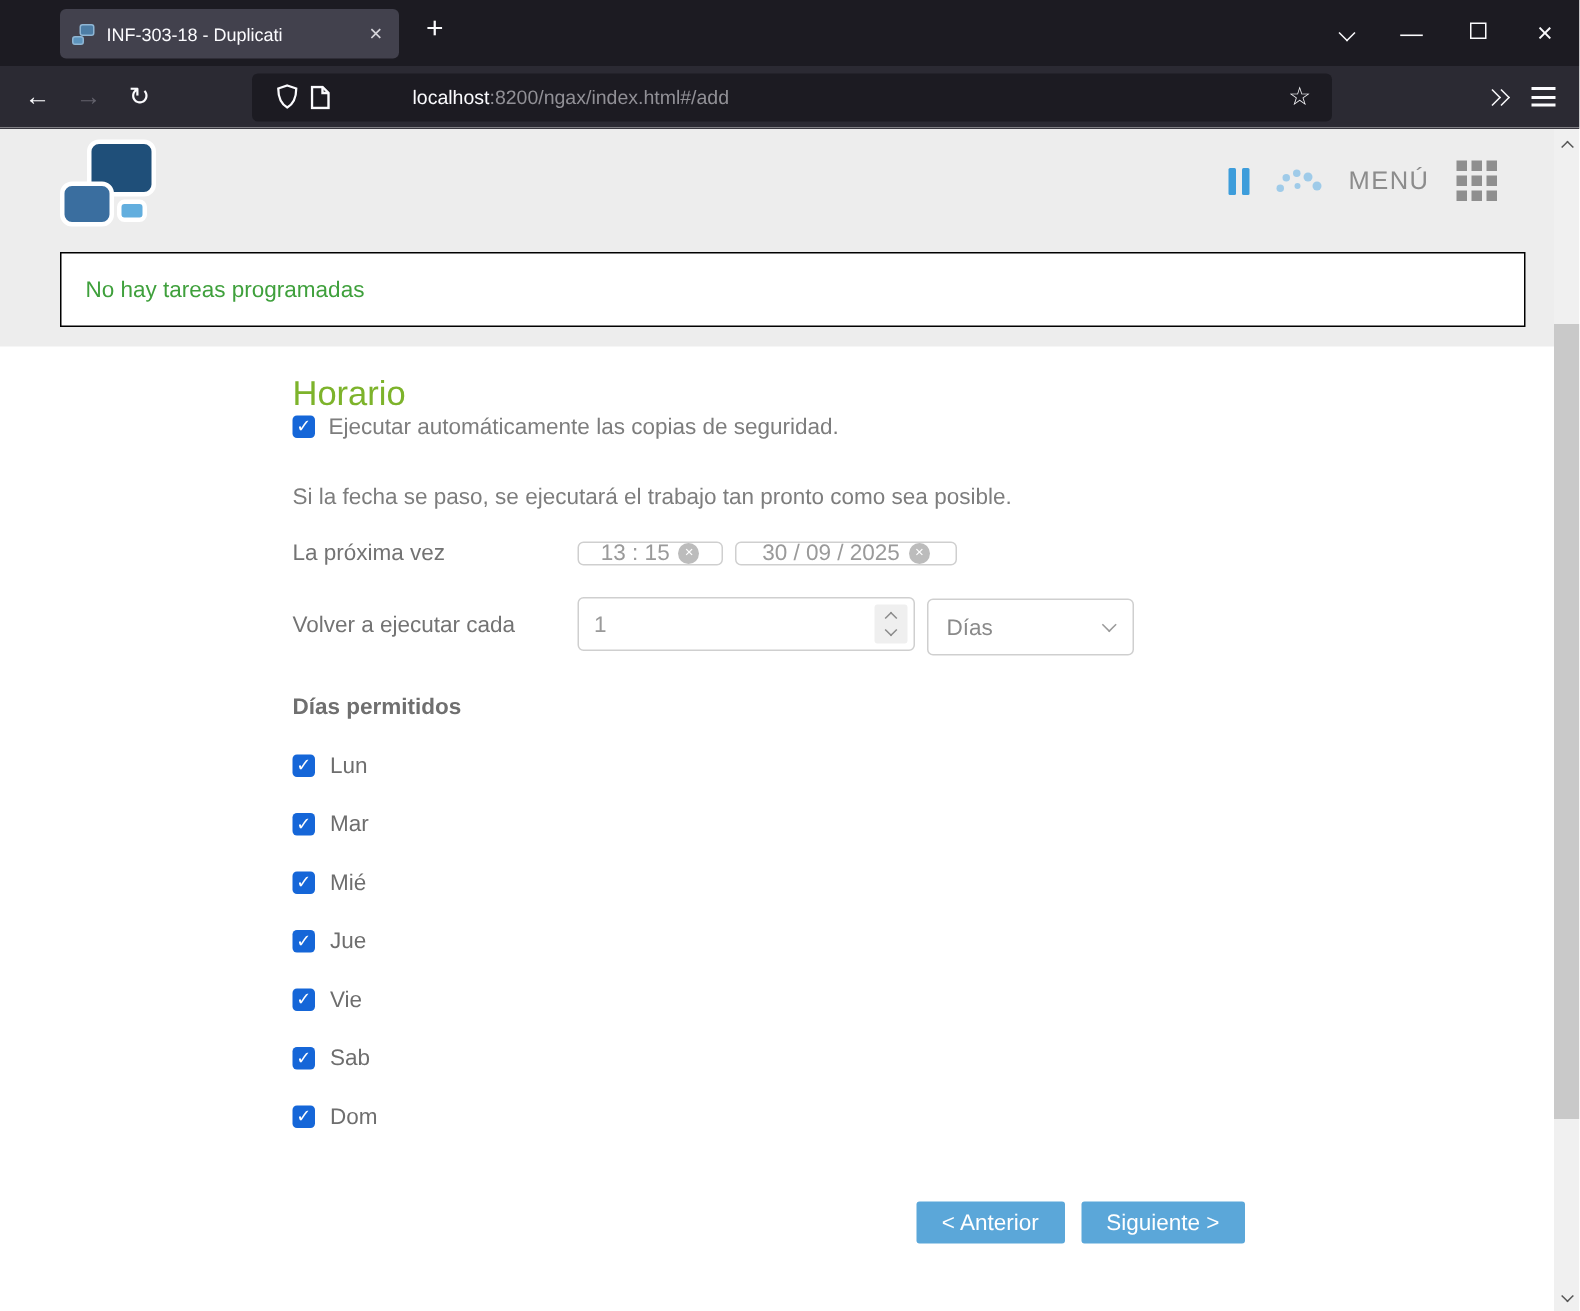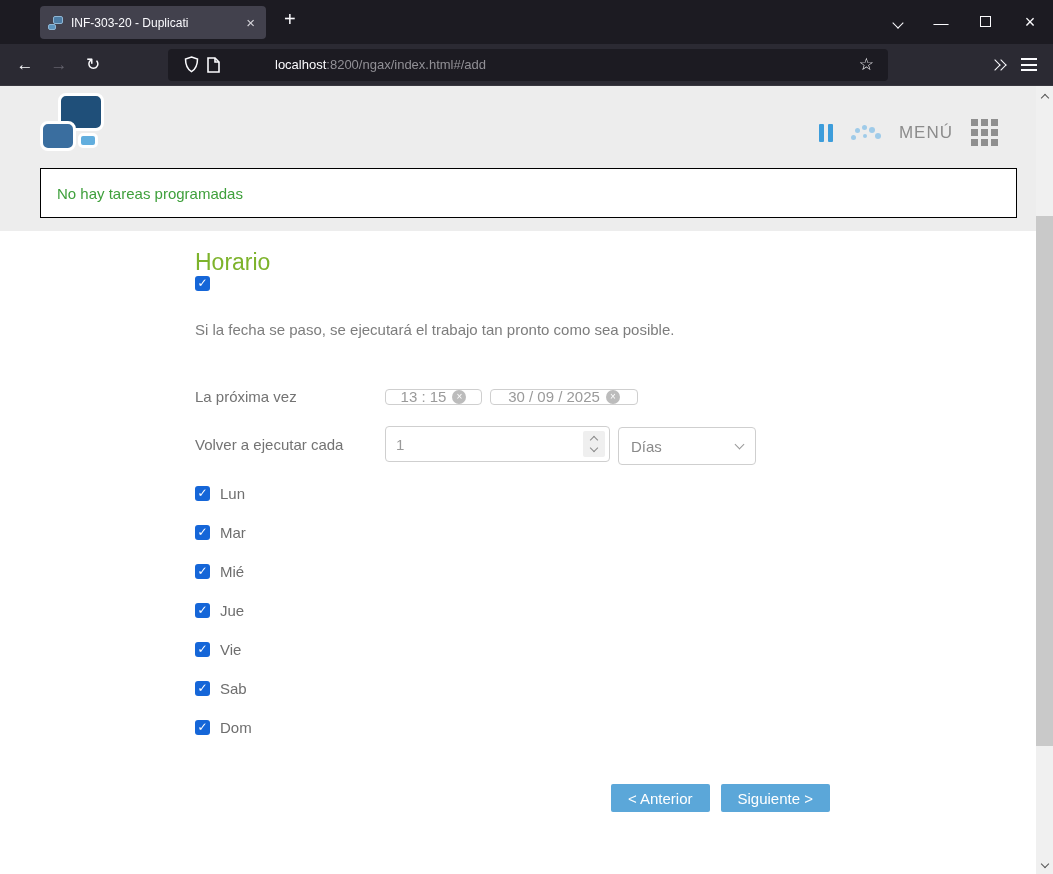--- a/index.html
+++ b/index.html
@@ -44,41 +44,41 @@
 
   .app-header { background:#ededed; padding:5px 0 13px; }
   .brand-row { position:relative; height:64px; margin:0 20px 0 40px; }
   .logo { position:absolute; left:0; top:2px; width:66px; height:58px; }
   .logo .sq-mid { position:absolute; left:0; bottom:0; width:36px; height:30px; background:#3a6e9f; border:3.5px solid #fff; border-radius:8px; z-index:2; }
   .logo .sq-dark { position:absolute; right:2px; top:0; width:46px; height:38px; background:#1f4f79; border:3.5px solid #fff; border-radius:8px; z-index:1; }
   .logo .sq-light { position:absolute; left:38px; bottom:3px; width:20px; height:15px; background:#62aede; border:3px solid #fff; border-radius:5px; z-index:3; }
   .brand-text { position:absolute; left:100px; top:2px; }
   .brand-title { font-size:29px; font-weight:bold; color:#57a3d6; line-height:1.1; }
   .brand-sub { font-size:13px; font-weight:bold; color:#9b9b9b; }
-  .header-icons { position:absolute; right:18px; top:16px; display:flex; align-items:center; gap:18px;margin-top:12px; }
+  .header-icons { position:absolute; right:18px; top:16px; display:flex; align-items:center; gap:18px; }
   .pause-icon { display:flex; gap:4px; }
   .pause-icon i { display:block; width:5px; height:18px; background:#3d9ddb; border-radius:1px; }
   .throbber-icon { position:relative; width:30px; height:20px; }
   .throbber-icon i { position:absolute; border-radius:50%; background:#9fcbe9; }
   .menu-label { font-size:17px; color:#8c8c8c; letter-spacing:1px; }
   .grid-icon { display:grid; grid-template-columns:repeat(3,7px); grid-template-rows:repeat(3,7px); gap:3px; }
   .grid-icon i { background:#8f8f8f; }
 
   .notification { margin:13px 19px 0 40px; background:#fff; border:1px solid #000000; min-height:50px;
                   display:flex; align-items:center; padding:0 16px; font-size:15px; color:#3fa03c; }
 
   .main { padding:18px 0 0 195px; width:840px; }
   .section-title { font-size:23px; font-weight:300; color:#7db32b; }
   .row { display:flex; align-items:center; }
   .cb { width:15px; height:15px; background:#1566d8; border-radius:3px; color:#fff; font-size:12px; line-height:15px;
         text-align:center; font-weight:bold; flex:none; }
   .auto-row { margin-bottom:30px; }
   .auto-row .cb { margin-right:9px; }
   .gray-text { font-size:15px; color:#7d7d7d; }
-  .note { margin-bottom:50px; }
+  .note { margin-bottom:20px; }
   .field-row { margin-bottom:20px; }
   .field-label { display:inline-block; width:190px; font-size:15px; color:#737373; flex:none; }
   .pill { border:1px solid #cfcfcf; border-radius:4px; background:#fff; height:16px; display:inline-flex;
           align-items:center; justify-content:center; gap:6px; font-size:15px; color:#9a9a9a; }
   .time-box { width:97px; margin-right:8px; }
   .date-box { width:148px; }
   .clear-icon { width:14px; height:14px; border-radius:50%; background:#bcbcbc; color:#fff; font-size:10px;
                 line-height:14px; text-align:center; flex:none; }
   .num-wrap { width:225px; height:36px; border:1px solid #cfcfcf; border-radius:4px; display:inline-flex; align-items:center;
               padding-left:10px; margin-right:8px; }
@@ -112,21 +112,21 @@
 </style>
 </head>
 <body>
 
 <div class="titlebar">
   <div class="tab">
     <span class="tab-favicon">
         <i class="f1"></i>
         <i class="f2"></i>
       </span>
-    <span class="tab-title">INF-303-20 - Duplicati</span>
+    <span class="tab-title">INF-303-18 - Duplicati</span>
     <span class="tab-close">×</span>
   </div>
   <span class="newtab-btn">+</span>
   <div class="titlebar-right">
     <span><i class="chev" style="margin-top:-3px;"></i></span>
     <span class="win-btn win-min">—</span>
     <span><i class="win-max"></i></span>
     <span class="win-btn win-close">×</span>
   </div>
 </div>
@@ -201,20 +201,21 @@
       <div class="notification">
         <span>No hay tareas programadas</span>
       </div>
     </div>
 
     <div class="main">
       <div class="section-title">Horario</div>
 
       <div class="row auto-row">
         <span class="cb">✓</span>
+        <span class="gray-text">Ejecutar automáticamente las copias de seguridad.</span>
       </div>
 
       <div class="gray-text note">Si la fecha se paso, se ejecutará el trabajo tan pronto como sea posible.</div>
 
       <div class="row field-row">
         <span class="field-label">La próxima vez</span>
         <span class="pill time-box">
           <span>13 : 15</span>
           <span class="clear-icon">×</span>
         </span>
@@ -232,20 +233,21 @@
             <i class="spin-chev spin-up"></i>
               <i class="spin-chev spin-down"></i>
           </span>
         </span>
         <span class="select-box">
           <span class="val">Días</span>
           <i class="sel-chev"></i>
         </span>
       </div>
 
+      <div class="days-heading">Días permitidos</div>
       <div>
   <div class="day-row">
     <span class="cb">✓</span>
     <span class="day-label">Lun</span>
   </div>
 
   <div class="day-row">
     <span class="cb">✓</span>
     <span class="day-label">Mar</span>
   </div>

